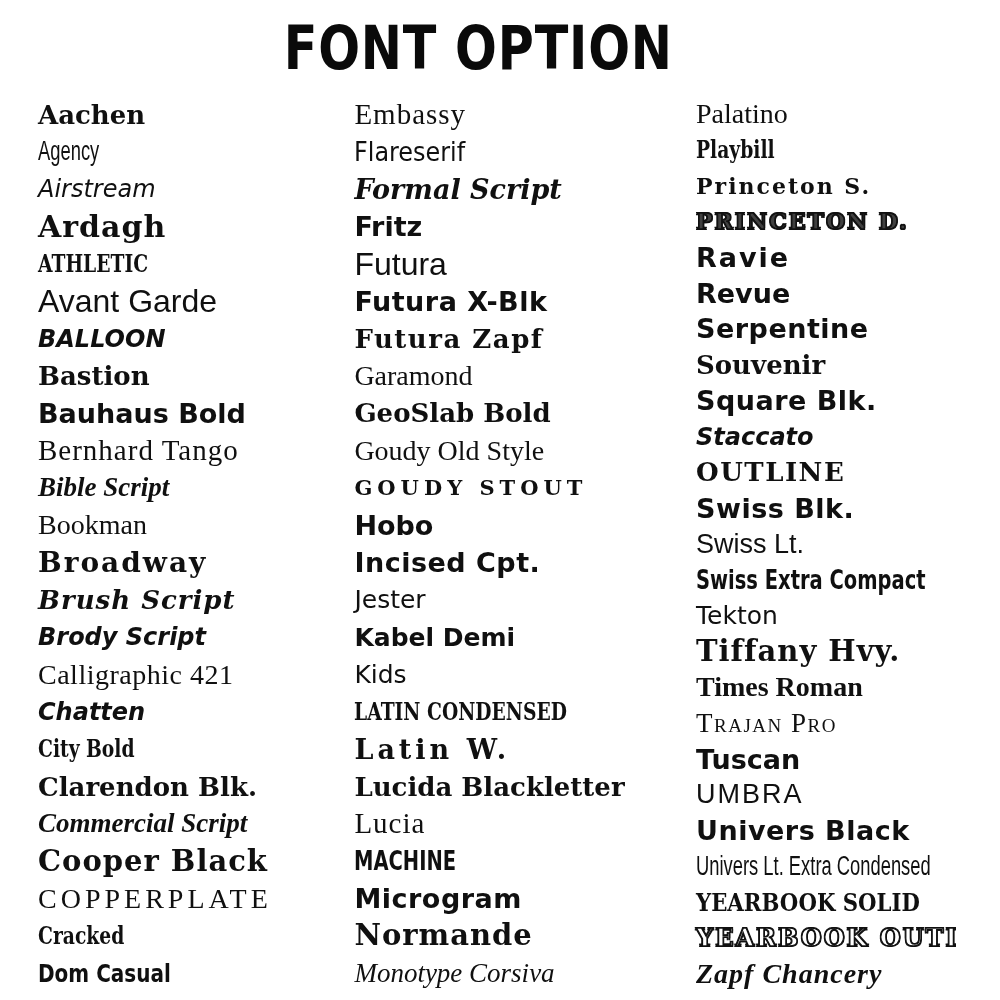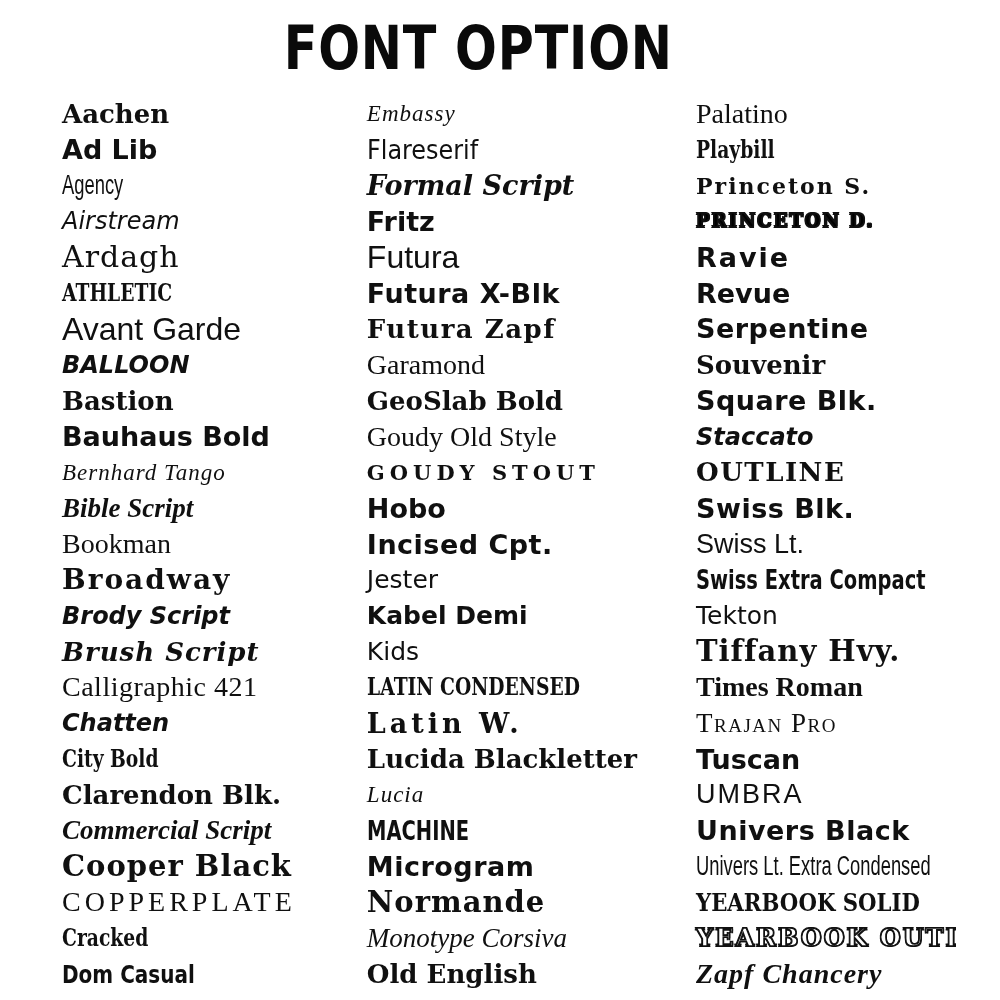--- a/index.html
+++ b/index.html
@@ -27,21 +27,21 @@
     font-weight: 800;
     font-size: 60px;
     letter-spacing: 1px;
     color: #0a0a0a;
     display: inline-block;
     transform: scaleX(0.82);
     white-space: nowrap;
   }
   .columns {
     display: flex;
-    padding-left: 62px;
+    padding-left: 38px;
     height: 896px;
   }
   .font-column {
     display: flex;
     flex-direction: column;
     height: 100%;
   }
   .col-a { width: 326px; }
   .col-b { width: 352px; }
   .col-c { width: 260px; }
@@ -67,37 +67,37 @@
   .fs-sans-flare       { font-family: "DejaVu Sans", sans-serif; font-size: 26px; display:inline-block; transform: scaleX(0.92); transform-origin: 0 50%; }
   .fs-sans-bold        { font-family: "DejaVu Sans", sans-serif; font-weight: 700; font-size: 25px; }
   .fs-sans-heavy       { font-family: "DejaVu Sans", sans-serif; font-weight: 800; font-size: 27px; }
   .fs-sans-black       { font-family: "DejaVu Sans", sans-serif; font-weight: 900; font-size: 27px; letter-spacing: 0.5px; }
   .fs-sans-cond        { font-family: "Liberation Sans", sans-serif; font-size: 27px; display:inline-block; transform: scaleX(0.68); transform-origin: 0 50%; }
   .fs-sans-bold-cond   { font-family: "DejaVu Sans", sans-serif; font-weight: 700; font-size: 25px; display:inline-block; transform: scaleX(0.8); transform-origin: 0 50%; }
   .fs-sans-black-cond  { font-family: "DejaVu Sans", sans-serif; font-weight: 900; font-size: 26px; display:inline-block; transform: scaleX(0.75); transform-origin: 0 50%; }
   .fs-sans-bold-italic { font-family: "DejaVu Sans", sans-serif; font-weight: 700; font-style: italic; font-size: 24px; }
   .fs-hand             { font-family: "DejaVu Sans", sans-serif; font-size: 25px; }
   .fs-hand-italic      { font-family: "DejaVu Sans", sans-serif; font-style: italic; font-size: 24px; }
-  .fs-uncial           { font-family: "DejaVu Serif", serif; font-weight: 400; font-size: 30px; letter-spacing: 1px; }
+  .fs-uncial           { font-family: "DejaVu Serif", serif; font-weight: 700; font-size: 30px; letter-spacing: 1px; }
   .fs-script           { font-family: "Liberation Serif", serif; font-style: italic; font-size: 27px; }
-  .fs-script-light     { font-family: "Liberation Serif", serif; font-style: italic; font-size: 23px; letter-spacing: 1px; }
+  .fs-script-light     { font-family: "Liberation Serif", serif; font-size: 29px; letter-spacing: 1px; }
   .fs-script-bold      { font-family: "Liberation Serif", serif; font-style: italic; font-weight: 700; font-size: 27px; }
   .fs-brush            { font-family: "DejaVu Sans", sans-serif; font-style: italic; font-weight: 700; font-size: 24px; }
   .fs-brush-heavy      { font-family: "DejaVu Serif", serif; font-style: italic; font-weight: 700; font-size: 26px; letter-spacing: 1px; }
   .fs-calligraphic-bold{ font-family: "DejaVu Serif", serif; font-style: italic; font-weight: 700; font-size: 27px; }
   .fs-chancery         { font-family: "Liberation Serif", serif; font-style: italic; font-weight: 700; font-size: 28px; letter-spacing: 1px; }
   .fs-deco             { font-family: "DejaVu Serif", serif; font-weight: 700; font-size: 28px; letter-spacing: 2px; }
   .fs-blackletter      { font-family: "DejaVu Serif", serif; font-weight: 700; font-size: 26px; }
   .fs-stencil          { font-family: "DejaVu Serif", serif; font-weight: 700; font-size: 26px; letter-spacing: 1.5px; }
   .fs-engraved-caps    { font-family: "Liberation Serif", serif; font-size: 28px; letter-spacing: 4px; }
   .fs-wide-caps        { font-family: "DejaVu Serif", serif; font-weight: 700; font-size: 21px; letter-spacing: 5px; }
   .fs-wide-slab        { font-family: "DejaVu Serif", serif; font-weight: 700; font-size: 27px; letter-spacing: 4px; }
   .fs-athletic         { font-family: "DejaVu Serif", serif; font-weight: 700; font-size: 22px; letter-spacing: 2px; }
-  .fs-athletic-outline { font-family: "DejaVu Serif", serif; font-weight: 700; font-size: 18px; letter-spacing: 2px;
-                         color: #000000; -webkit-text-stroke: 1.3px #111111;
+  .fs-athletic-outline { font-family: "DejaVu Serif", serif; font-weight: 700; font-size: 22px; letter-spacing: 2px;
+                         color: #404040; -webkit-text-stroke: 1.3px #111111;
                          text-shadow: -1px -1px 0 #111, 1px -1px 0 #111, -1px 1px 0 #111, 1px 1px 0 #111; }
   .fs-outline-slab     { font-family: "DejaVu Serif", serif; font-weight: 700; font-size: 24px; letter-spacing: 2px;
                          color: #ffffff; -webkit-text-stroke: 1.3px #111111;
                          text-shadow: -1px -1px 0 #111, 1px -1px 0 #111, -1px 1px 0 #111, 1px 1px 0 #111; }
   .fs-funky            { font-family: "DejaVu Sans", sans-serif; font-weight: 900; font-size: 27px; letter-spacing: 2px; }
   .fs-umbra            { font-family: "Liberation Sans", sans-serif; font-size: 27px; letter-spacing: 2px; }
   .fs-inscribed-caps   { font-family: "Liberation Serif", serif; font-size: 27px; font-variant: small-caps; letter-spacing: 1.5px; }
 </style>
 </head>
 <body>
@@ -105,23 +105,20 @@
 <div class="page">
   <div class="header">
     <span class="page-title">FONT OPTION</span>
   </div>
   <div class="columns">
     <div class="font-column col-a">
         <div class="font-row">
           <span class="font-label fs-slab-heavy">Aachen</span>
         </div>
         <div class="font-row">
-          <span class="font-label fs-sans-heavy">Ad Lib</span>
-        </div>
-        <div class="font-row">
           <span class="font-label fs-sans-cond">Agency</span>
         </div>
         <div class="font-row">
           <span class="font-label fs-hand-italic">Airstream</span>
         </div>
         <div class="font-row">
           <span class="font-label fs-uncial">Ardagh</span>
         </div>
         <div class="font-row">
           <span class="font-label fs-slab-cond">ATHLETIC</span>
@@ -144,24 +141,24 @@
         <div class="font-row">
           <span class="font-label fs-script-bold">Bible Script</span>
         </div>
         <div class="font-row">
           <span class="font-label fs-serif">Bookman</span>
         </div>
         <div class="font-row">
           <span class="font-label fs-deco">Broadway</span>
         </div>
         <div class="font-row">
+          <span class="font-label fs-brush-heavy">Brush Script</span>
+        </div>
+        <div class="font-row">
           <span class="font-label fs-brush">Brody Script</span>
-        </div>
-        <div class="font-row">
-          <span class="font-label fs-brush-heavy">Brush Script</span>
         </div>
         <div class="font-row">
           <span class="font-label fs-serif-light">Calligraphic 421</span>
         </div>
         <div class="font-row">
           <span class="font-label fs-sans-bold-italic">Chatten</span>
         </div>
         <div class="font-row">
           <span class="font-label fs-slab-cond">City Bold</span>
         </div>
@@ -249,23 +246,20 @@
           <span class="font-label fs-sans-black-cond">MACHINE</span>
         </div>
         <div class="font-row">
           <span class="font-label fs-sans-black">Microgram</span>
         </div>
         <div class="font-row">
           <span class="font-label fs-slab-black">Normande</span>
         </div>
         <div class="font-row">
           <span class="font-label fs-script">Monotype Corsiva</span>
-        </div>
-        <div class="font-row">
-          <span class="font-label fs-blackletter">Old English</span>
         </div>
       </div>
     <div class="font-column col-c">
         <div class="font-row">
           <span class="font-label fs-serif">Palatino</span>
         </div>
         <div class="font-row">
           <span class="font-label fs-slab-cond">Playbill</span>
         </div>
         <div class="font-row">

